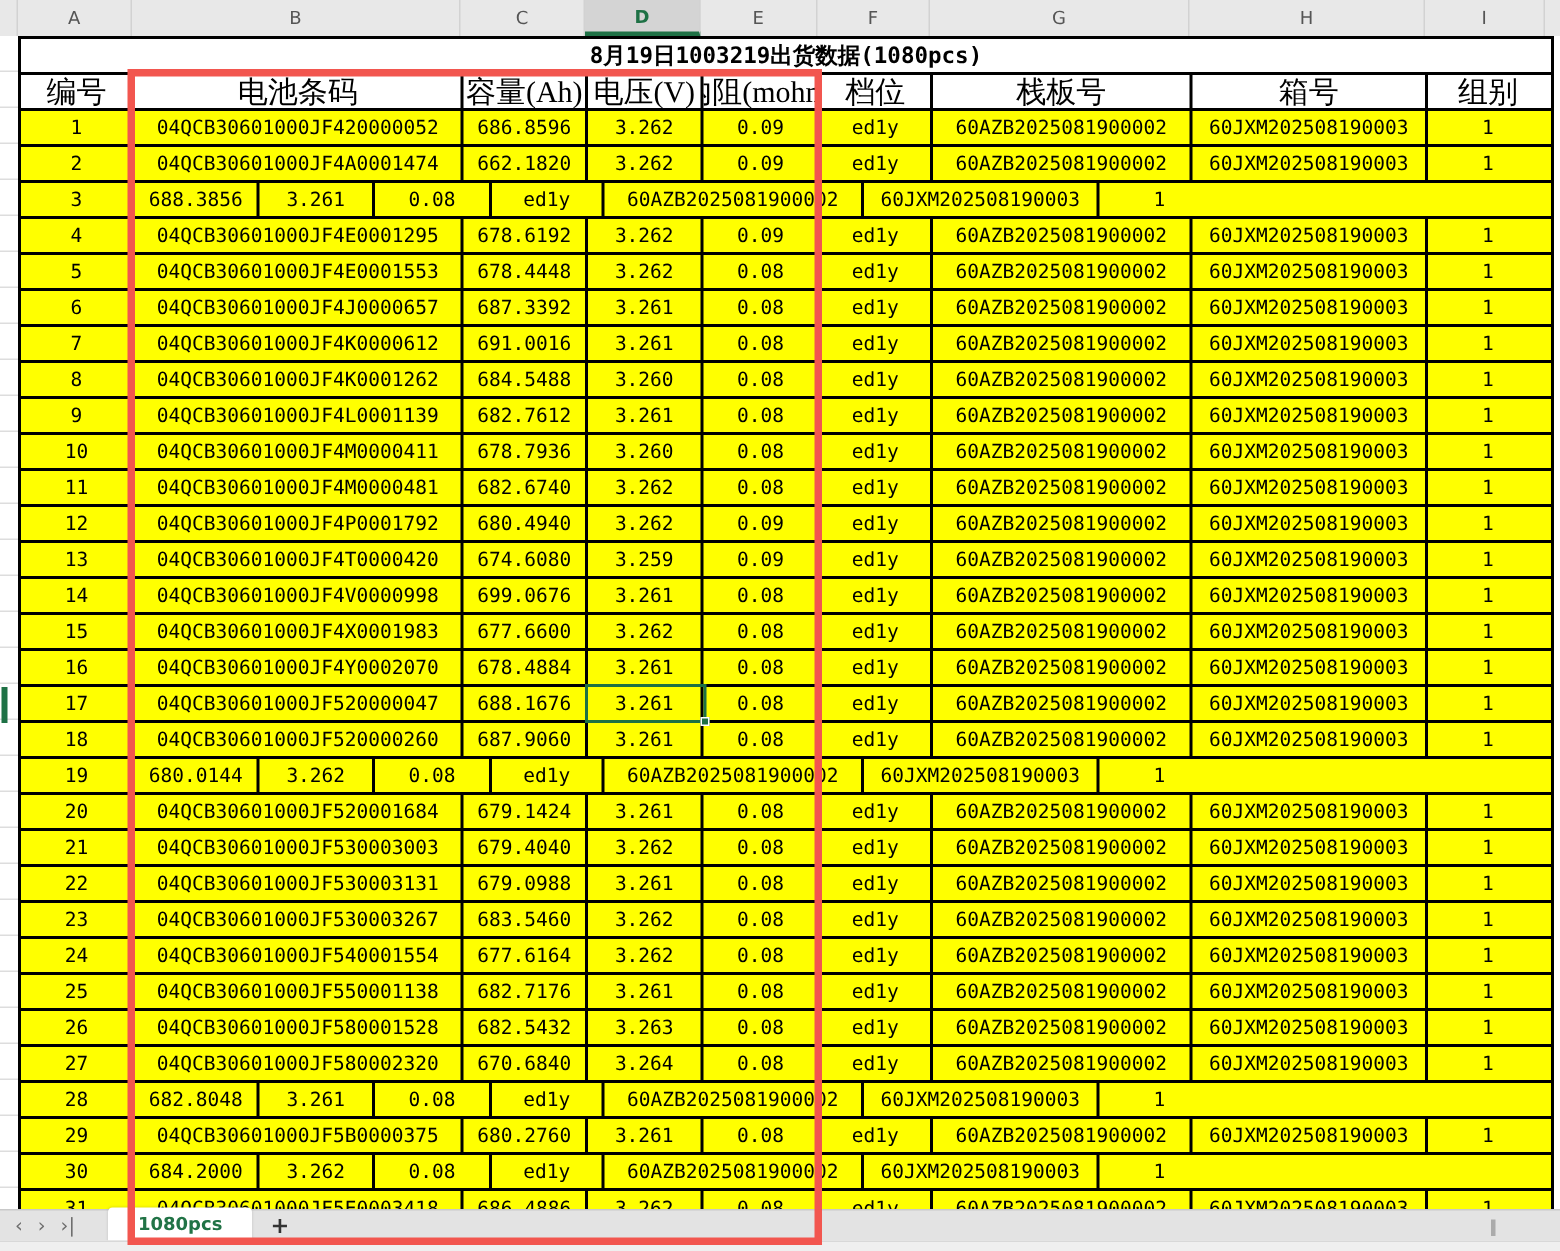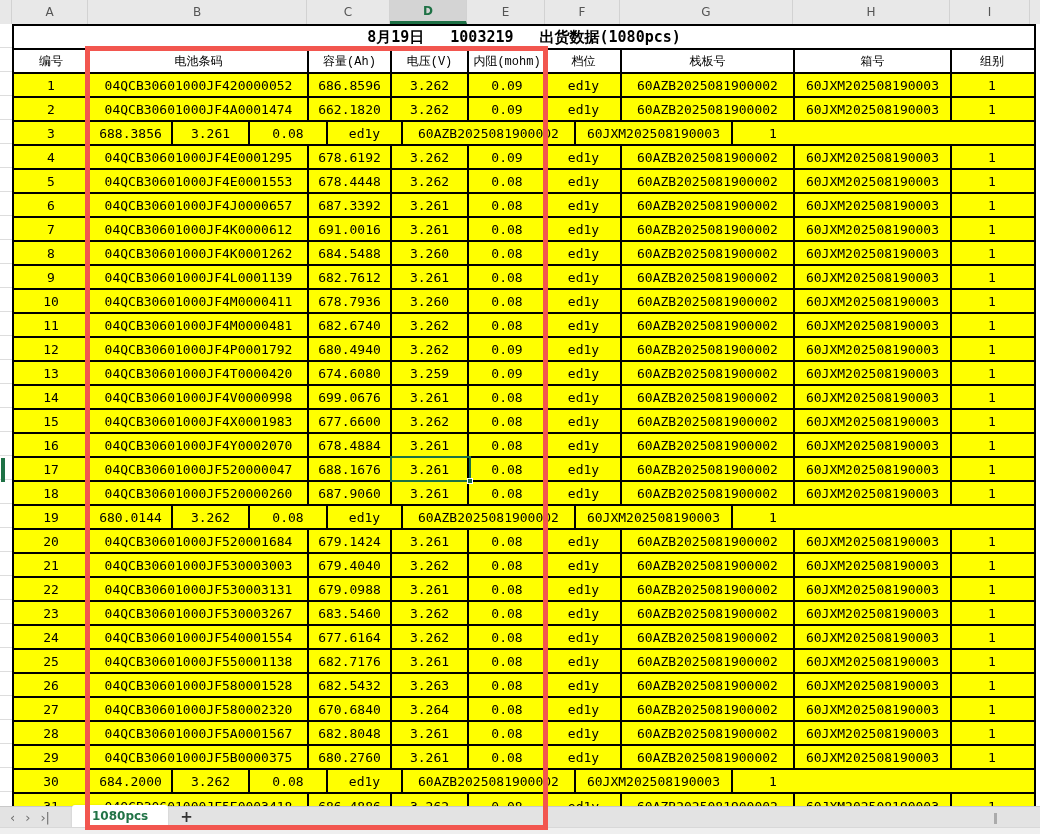--- a/index.html
+++ b/index.html
@@ -19,27 +19,27 @@
 
   .rowstrip { position:absolute; top:0; left:0; width:12px; height:100%; background:#fff; }
   .rowstrip .tick { height:24px; border-bottom:1px solid #DDDDDD; }
   .row-indicator { position:absolute; left:1px; top:434px; width:4px; height:24px; background:#1E7145; }
 
   .grid { position:absolute; top:0; left:12px; width:1024px; border:2px solid #000; background:#fff; }
 
   .trow { display:flex; height:24px; border-bottom:2px solid #000; background:#fff; }
   .trow:last-child { border-bottom:none; }
   .titlerow { display:flex; height:24px; border-bottom:2px solid #000; background:#fff;
-              align-items:center; justify-content:center; gap:26px;
+              align-items:center; justify-content:center; 
               font-family:"DejaVu Sans Mono", monospace; font-weight:bold; font-size:15px; color:#000; }
   .datarow { background:#FFFF00; }
   .cell { flex:none; height:100%; display:flex; align-items:center; justify-content:center;
           border-right:2px solid #000; overflow:hidden; font-size:13px; color:#000;
           font-family:"DejaVu Sans Mono", monospace; white-space:nowrap; }
-  .hcell { font-family:Liberation Mono, monospace; font-size:12px; }
+  .hcell { font-family:Liberation Serif, serif; font-size:20px; }
   .cell:last-child { border-right:none; }
   .w0{width:76px}.w1{width:219px}.w2{width:83px}.w3{width:77px}.w4{width:78px}
   .w5{width:75px}.w6{width:173px}.w7{width:157px}.w8{width:80px}
 
   
   .sel-cell { position:absolute; left:390px; top:432px; width:81px; height:26px;
               border:2px solid #1E7145; pointer-events:none; }
   .sel-cell .handle { position:absolute; right:-4px; bottom:-4px; width:6px; height:6px;
                       background:#1E7145; border:1px solid #fff; }
 
@@ -428,21 +428,20 @@
     <div class="cell w2">670.6840</div>
     <div class="cell w3">3.264</div>
     <div class="cell w4">0.08</div>
     <div class="cell w5">ed1y</div>
     <div class="cell w6">60AZB2025081900002</div>
     <div class="cell w7">60JXM202508190003</div>
     <div class="cell w8">1</div>
   </div>
           <div class="trow datarow">
     <div class="cell w0">28</div>
-    <div class="cell w1">04QCB30601000JF5A0001567</div>
     <div class="cell w2">682.8048</div>
     <div class="cell w3">3.261</div>
     <div class="cell w4">0.08</div>
     <div class="cell w5">ed1y</div>
     <div class="cell w6">60AZB2025081900002</div>
     <div class="cell w7">60JXM202508190003</div>
     <div class="cell w8">1</div>
   </div>
           <div class="trow datarow">
     <div class="cell w0">29</div>

